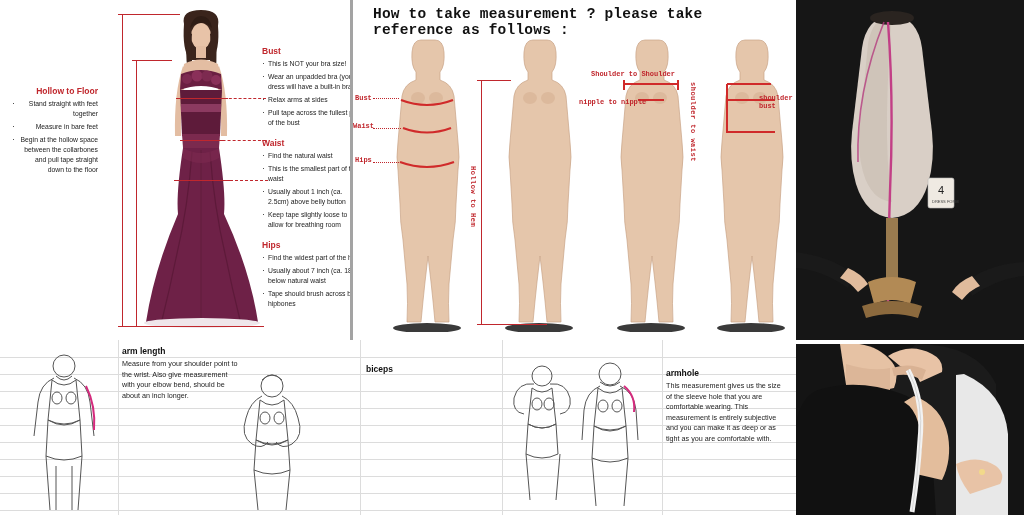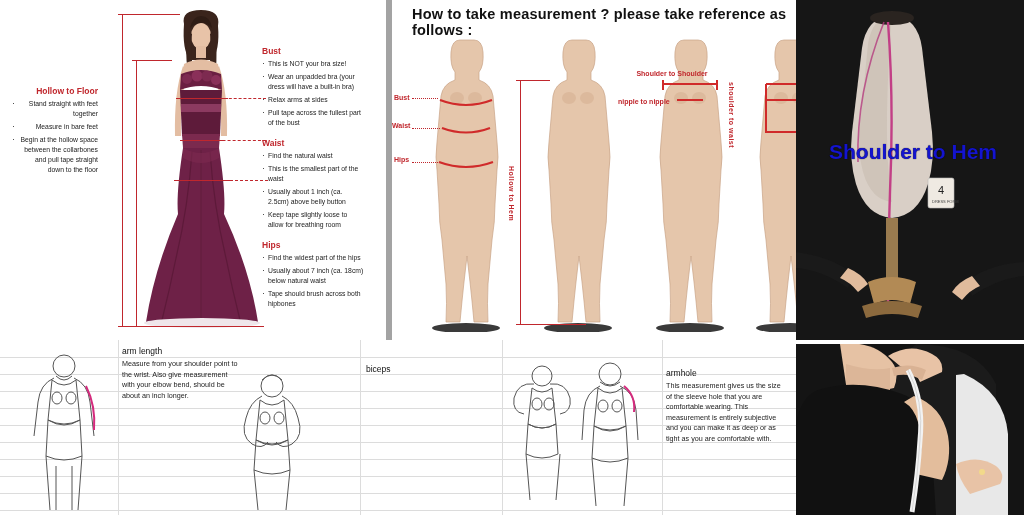--- a/index.html
+++ b/index.html
@@ -33,41 +33,41 @@
   
   .dress-wrap{position:absolute;left:140px;top:8px;width:122px;height:324px;}
   .dress-svg{position:absolute;left:0;top:0;}
 
   
   .vline{position:absolute;width:1px;background:#c0272d;}
   .hline{position:absolute;height:1px;background:#c0272d;}
   .dashed-h{position:absolute;height:0;border-top:1px dashed #c0272d;}
 
   
-  #panel-how{left:386px;top:0;width:420px;height:340px;background:#fff;border-left:6px solid #a3a3a3;}
+  #panel-how{left:350px;top:0;width:420px;height:340px;background:#fff;border-left:3px solid #a3a3a3;font-family:Liberation Mono, monospace;}
   #how-title{left:20px;top:6px;font-size:14.5px;font-weight:bold;color:#111;letter-spacing:.2px;}
   .fig{position:absolute;top:36px;width:96px;height:296px;}
   .fig-label{position:absolute;font-size:7px;font-weight:bold;color:#c0272d;}
   .vert-label{position:absolute;font-size:7px;font-weight:bold;color:#c0272d;writing-mode:vertical-rl;text-orientation:mixed;letter-spacing:.5px;}
 
   
   #panel-hem{left:796px;top:0;width:228px;height:340px;background:#0b0b0b;overflow:hidden;}
   #hem-title{position:absolute;left:6px;top:140px;width:222px;text-align:center;font-size:21px;font-weight:bold;color:#1414cf;text-shadow:0 0 1px #000;}
 
   
   #panel-armhole-photo{left:796px;top:344px;width:228px;height:171px;background:#000;overflow:hidden;}
 
   
   #worksheet{left:0;top:340px;width:796px;height:175px;background:#fff;}
   .lines{position:absolute;left:0;top:0;width:100%;height:100%;}
   .lines div{position:absolute;left:0;width:100%;height:0;border-top:1px solid #dcdcdc;}
   .vsep{position:absolute;top:0;height:175px;width:0;border-left:1px solid #dcdcdc;}
 
   .note{position:absolute;}
-  .note h4{margin:0 0 3px 0;font-size:8.5px;font-weight:normal;color:#111;}
+  .note h4{margin:0 0 3px 0;font-size:8.5px;font-weight:bold;color:#111;}
   .note p{margin:0;font-size:7.2px;line-height:10.5px;color:#222;}
 
   
   .sketch{position:absolute;}
 </style>
 </head>
 <body>
 
 <div class="root">
 
@@ -251,21 +251,20 @@
 
       <rect x="132" y="178" width="26" height="30" rx="2" fill="#efeae2" stroke="#bbb" stroke-width=".6"></rect>
       <text x="142" y="194" font-family="Liberation Sans, sans-serif" font-size="11" fill="#222">4</text>
       <text x="136" y="203" font-family="Liberation Sans, sans-serif" font-size="4" fill="#444">DRESS FORM</text>
 
       <path d="M0,252 q34,4 58,22 l-6,14 q-26,-18 -52,-20 z" fill="#1a1a1a"></path>
       <path d="M52,268 q14,6 20,16 l-10,8 q-8,-10 -18,-14 z" fill="#e0bb9c"></path>
       <path d="M228,262 q-36,2 -58,20 l6,14 q26,-18 52,-20 z" fill="#1a1a1a"></path>
       <path d="M176,276 q-14,6 -20,16 l10,8 q8,-10 18,-14 z" fill="#e0bb9c"></path>
     </svg>
-    <div id="hem-title">Shoulder to Hem</div>
   </div>
 
   <div class="abs" id="panel-armhole-photo">
     <svg width="228" height="171" viewBox="0 0 228 171">
       <rect width="228" height="171" fill="#0a0a0a"></rect>
 
       <rect x="0" y="0" width="228" height="171" fill="#141414"></rect>
       <path d="M120,0 q60,0 80,40 l0,131 l-200,0 l0,-60 q20,-50 60,-66 q20,-8 60,-45 z" fill="#1b1b1b"></path>
 
       <path d="M168,30 q40,18 44,60 l0,81 l-52,0 l0,-140 z" fill="#e8e8e8"></path>

